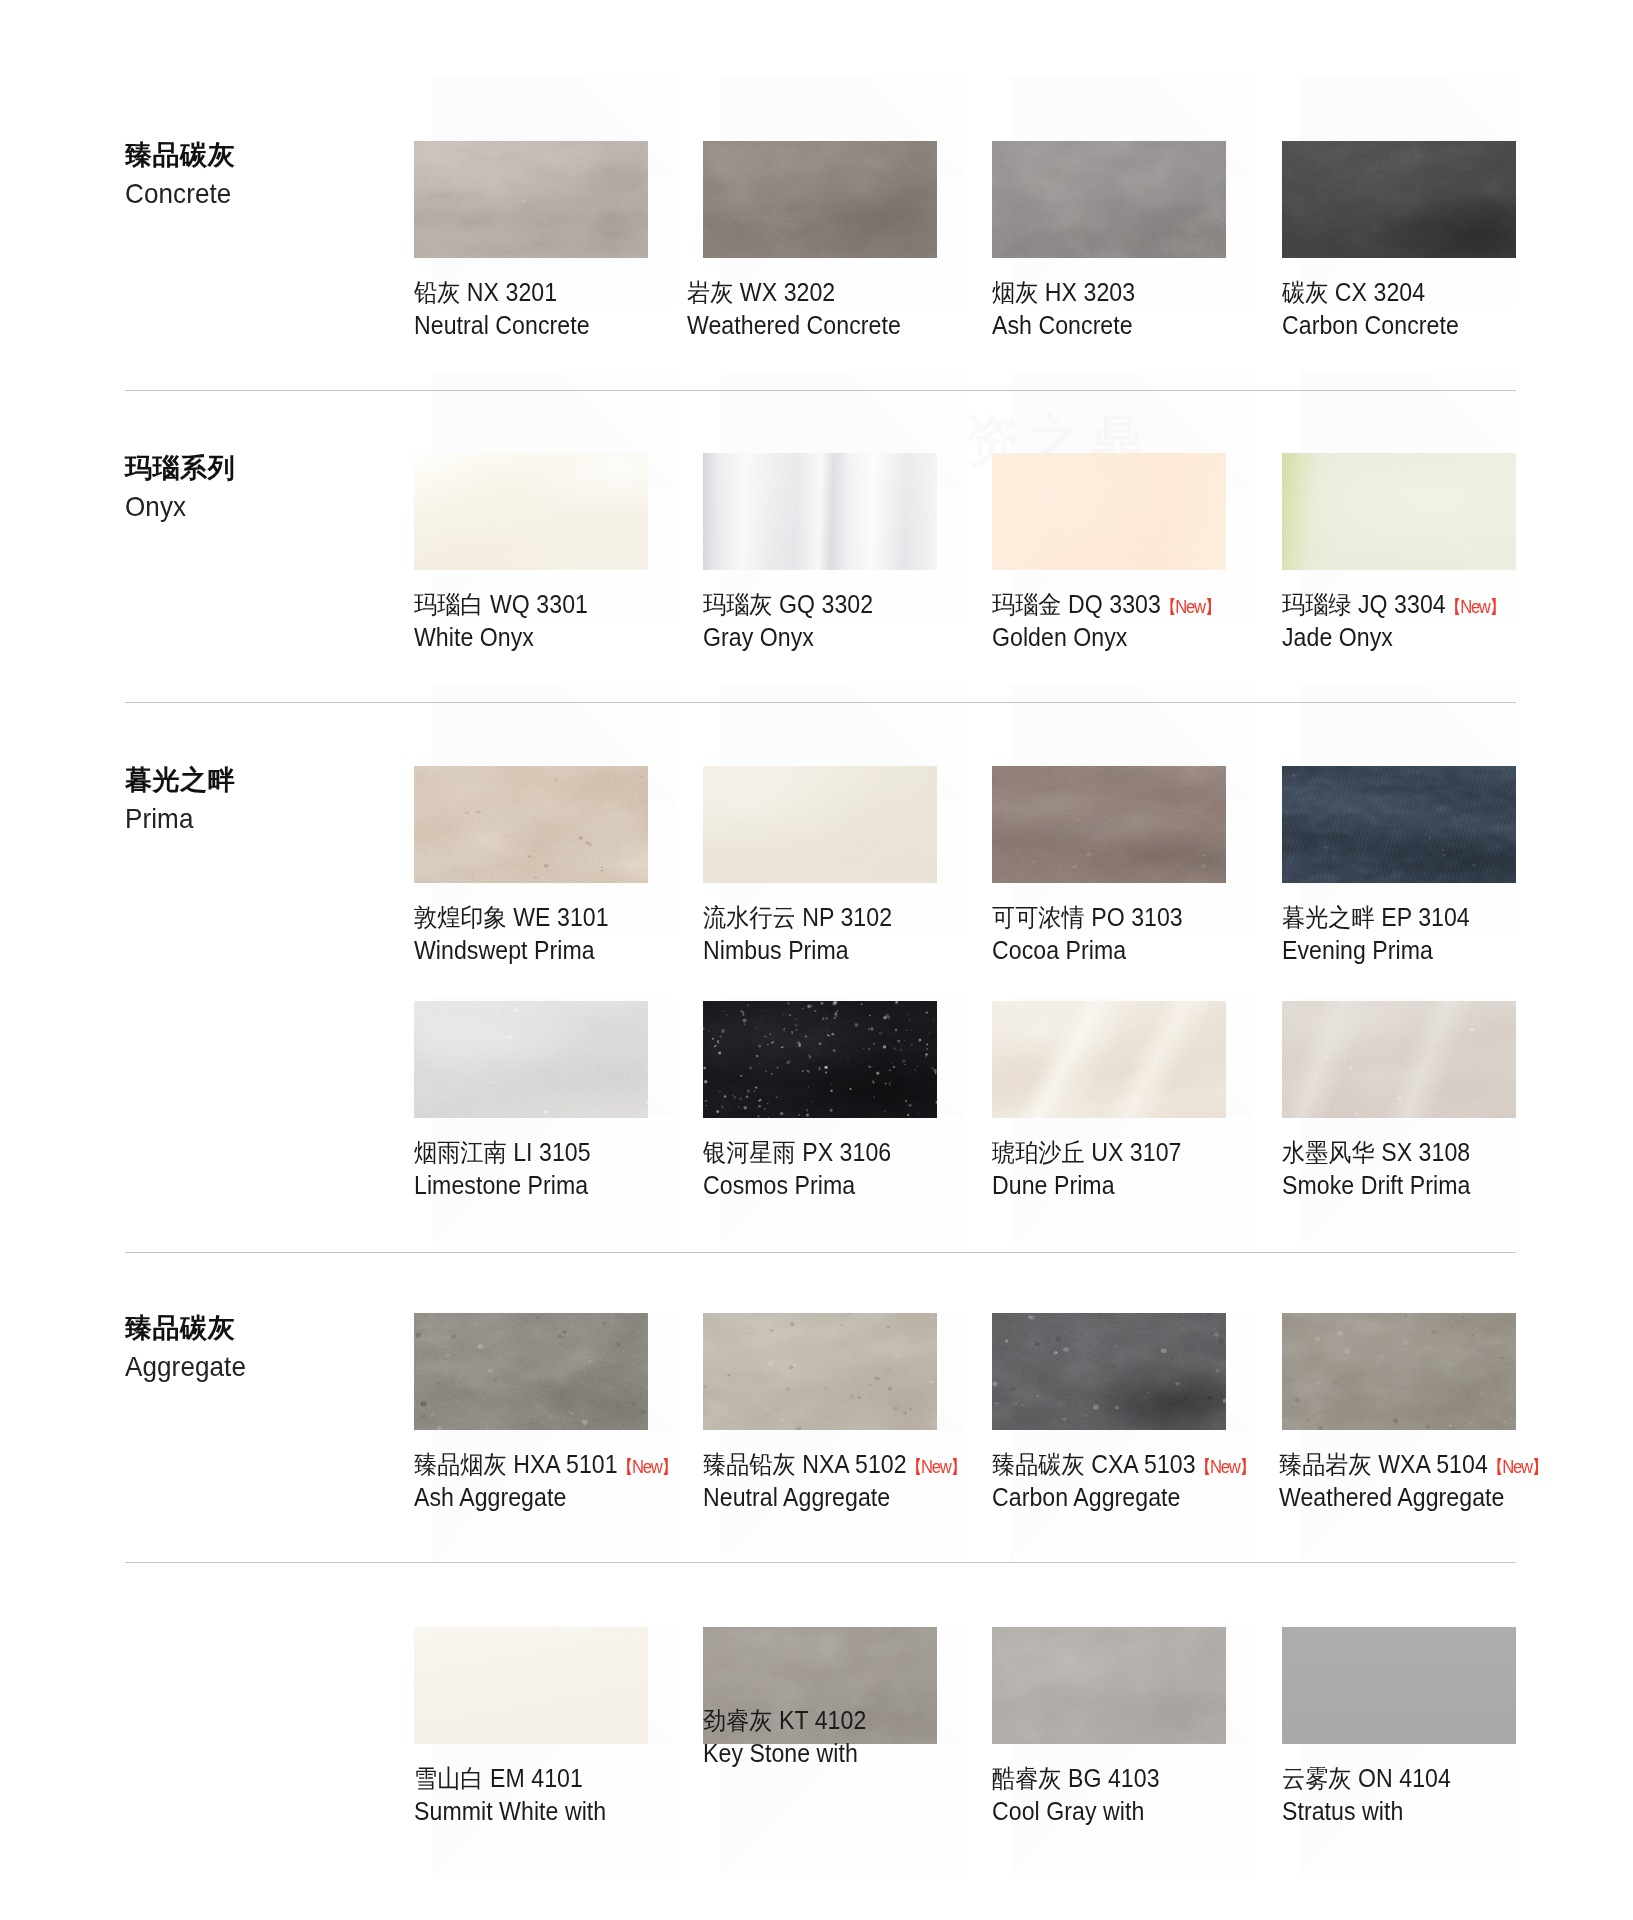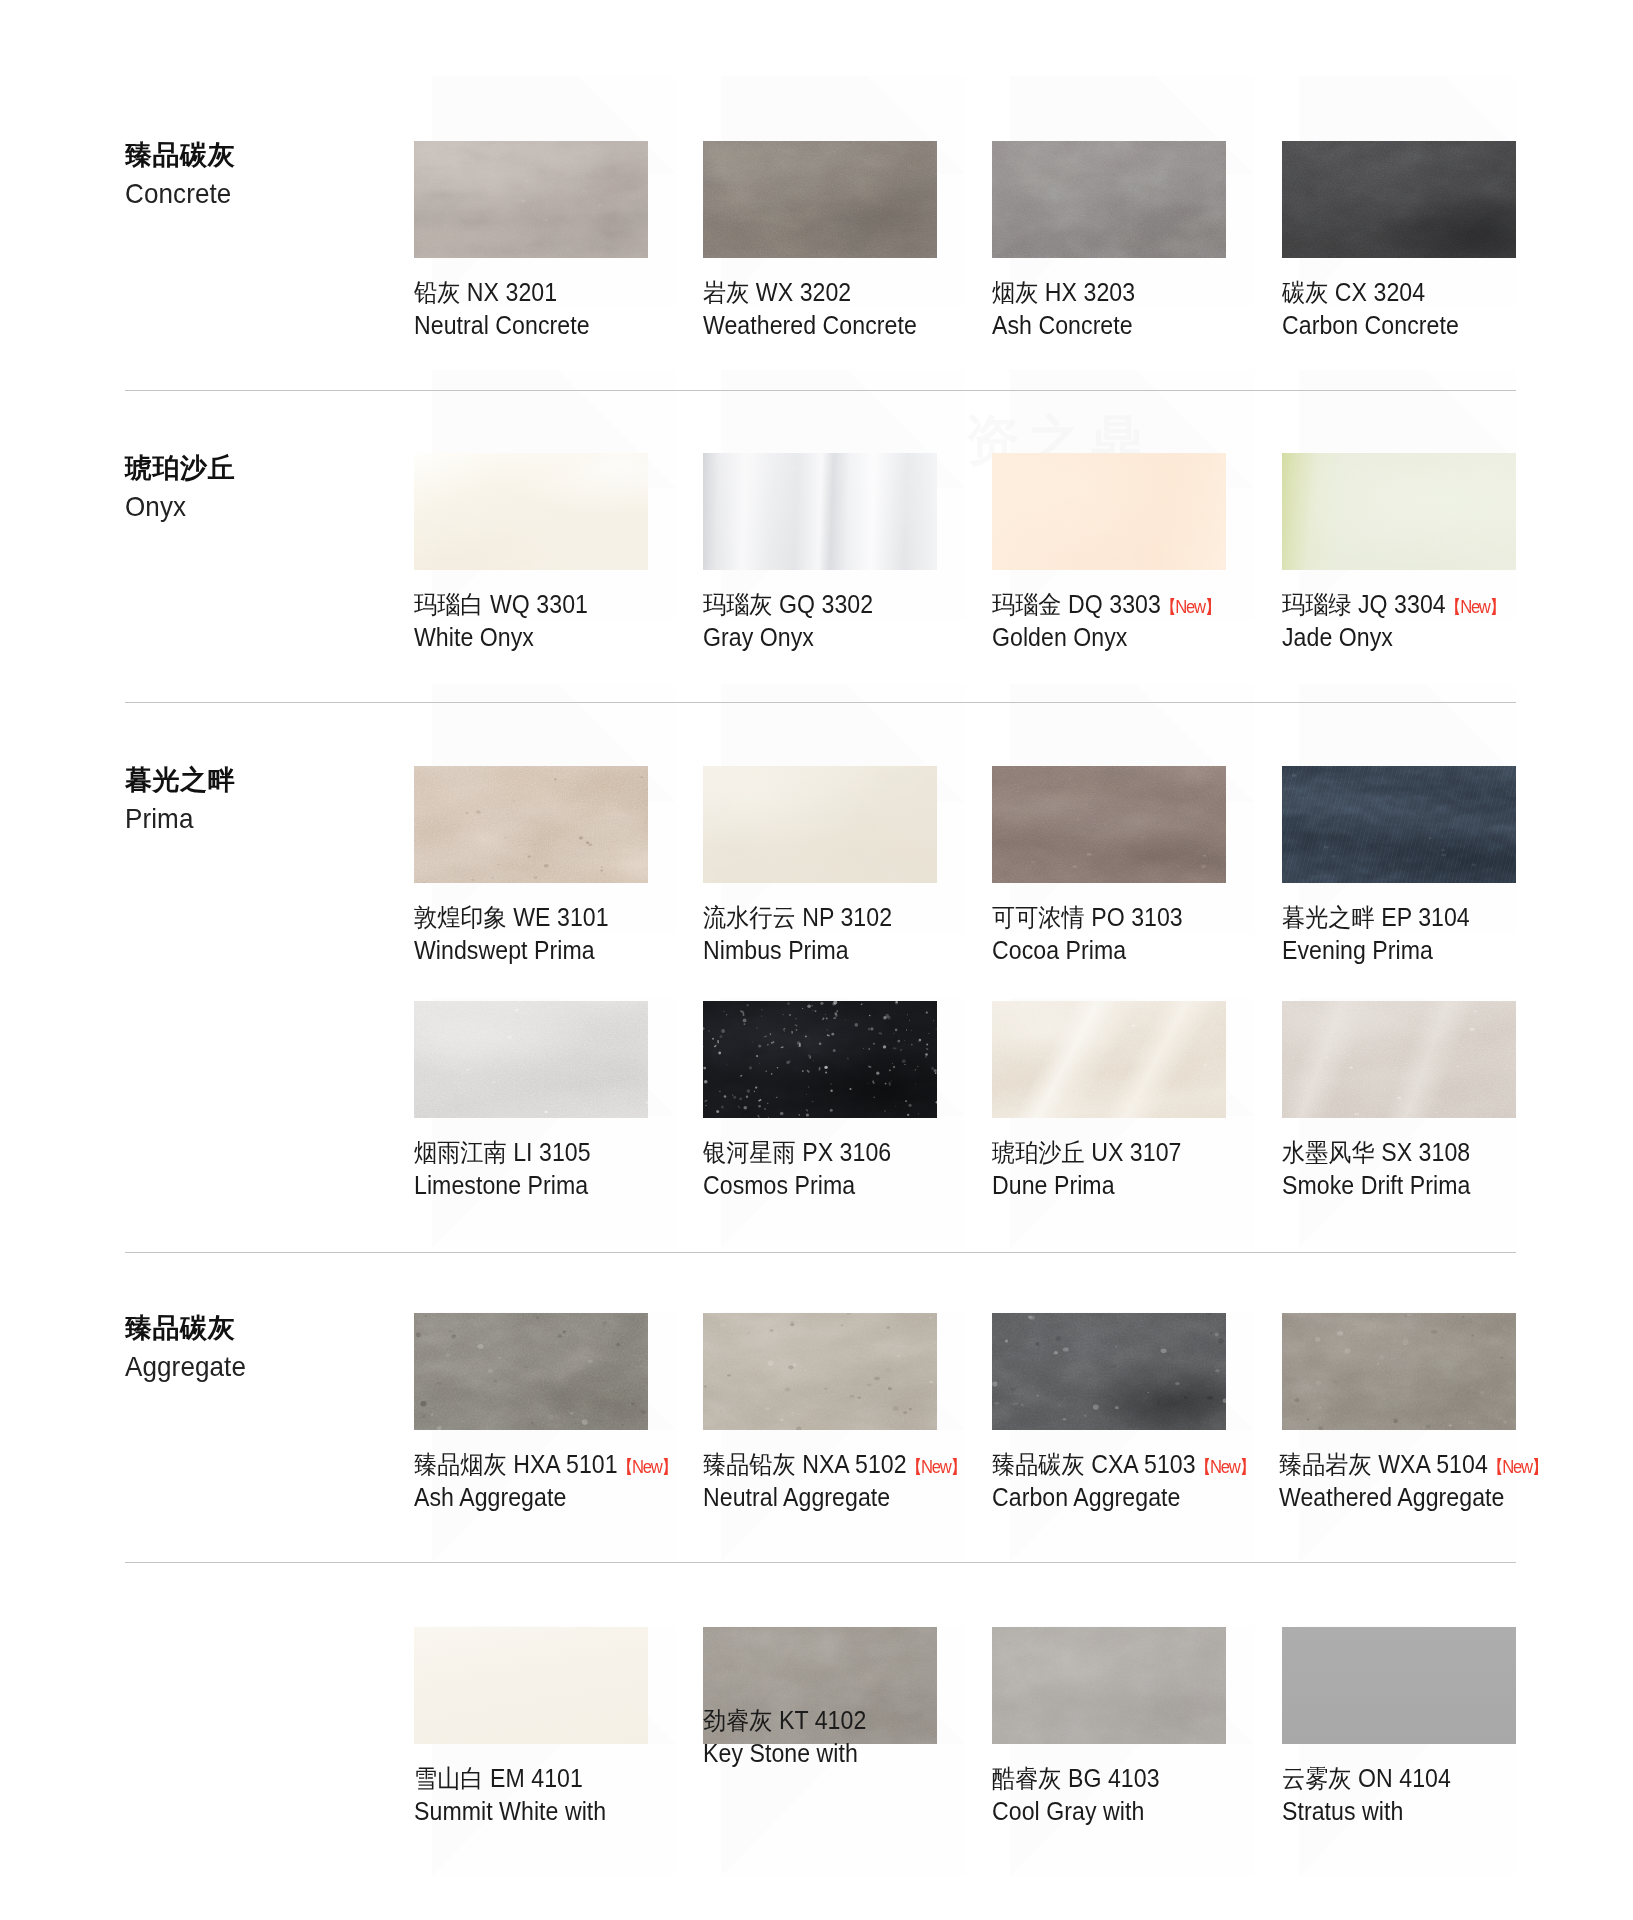--- a/index.html
+++ b/index.html
@@ -133,21 +133,21 @@
             <feColorMatrix type="saturate" values="0.08" in="t"></feColorMatrix>
           </filter>
           <rect width="234" height="117" filter="url(#m10038)" opacity="0.26" style="mix-blend-mode:overlay"></rect>
           <filter id="f32108" x="0" y="0" width="100%" height="100%">
             <feTurbulence type="fractalNoise" baseFrequency="0.75" numOctaves="4" seed="608" stitchTiles="stitch" result="n"></feTurbulence>
             <feColorMatrix type="saturate" values="0" in="n"></feColorMatrix>
           </filter>
           <rect width="234" height="117" filter="url(#f32108)" opacity="0.21" style="mix-blend-mode:overlay"></rect>
         </svg>
       </div>
-    <div class="lbl" style="left:703px;top:277px">
+    <div class="lbl" style="left:687px;top:277px">
       <div class="l1"><span>岩灰 WX 3202</span></div>
       <div class="l2">Weathered Concrete</div>
     </div>
     <div class="sw" style="left:992px;top:141px">
         <i style="background-color:#858180;background-image:radial-gradient(120% 90% at 25% 20%, rgba(156,152,150,.55), rgba(156,152,150,0) 62%),radial-gradient(80% 70% at 80% 80%, rgba(110,107,105,.45), rgba(110,107,105,0) 60%),linear-gradient(180deg, rgba(150,146,144,.3), rgba(120,117,115,.2));"></i>
         <svg class="sp" viewBox="0 0 234 117" preserveAspectRatio="none" xmlns="http://www.w3.org/2000/svg">
           <filter id="m60601" x="0" y="0" width="100%" height="100%">
             <feTurbulence type="fractalNoise" baseFrequency="0.020 0.038" numOctaves="4" seed="207" stitchTiles="stitch" result="t"></feTurbulence>
             <feColorMatrix type="saturate" values="0.08" in="t"></feColorMatrix>
           </filter>
@@ -177,21 +177,21 @@
           </filter>
           <rect width="234" height="117" filter="url(#f25374)" opacity="0.34" style="mix-blend-mode:overlay"></rect>
         </svg>
       </div>
     <div class="lbl" style="left:1282px;top:277px">
       <div class="l1"><span>碳灰 CX 3204</span></div>
       <div class="l2">Carbon Concrete</div>
     </div>
     <div class="divider" style="top:390px"></div>
     <div class="series" style="top:452px">
-      <div class="cn-title">琥珀沙丘</div>
+      <div class="cn-title">玛瑙系列</div>
       <div class="en-title">Onyx</div>
     </div>
     <div class="sw" style="left:414px;top:453px">
         <i style="background-color:#f6f1e6;background-image:linear-gradient(160deg, rgba(255,255,252,.95) 0%, rgba(250,246,236,.5) 32%, rgba(244,238,226,0) 60%),radial-gradient(120% 100% at 85% 8%, rgba(255,255,255,.95), rgba(255,255,255,0) 45%),radial-gradient(90% 70% at 15% 92%, rgba(243,236,222,.8), rgba(243,236,222,0) 65%);"></i>
         <svg class="sp" viewBox="0 0 234 117" preserveAspectRatio="none" xmlns="http://www.w3.org/2000/svg">
           <filter id="m42516" x="0" y="0" width="100%" height="100%">
             <feTurbulence type="fractalNoise" baseFrequency="0.008 0.015" numOctaves="3" seed="12" stitchTiles="stitch" result="t"></feTurbulence>
             <feColorMatrix type="saturate" values="0.08" in="t"></feColorMatrix>
           </filter>
           <rect width="234" height="117" filter="url(#m42516)" opacity="0.12" style="mix-blend-mode:overlay"></rect>

